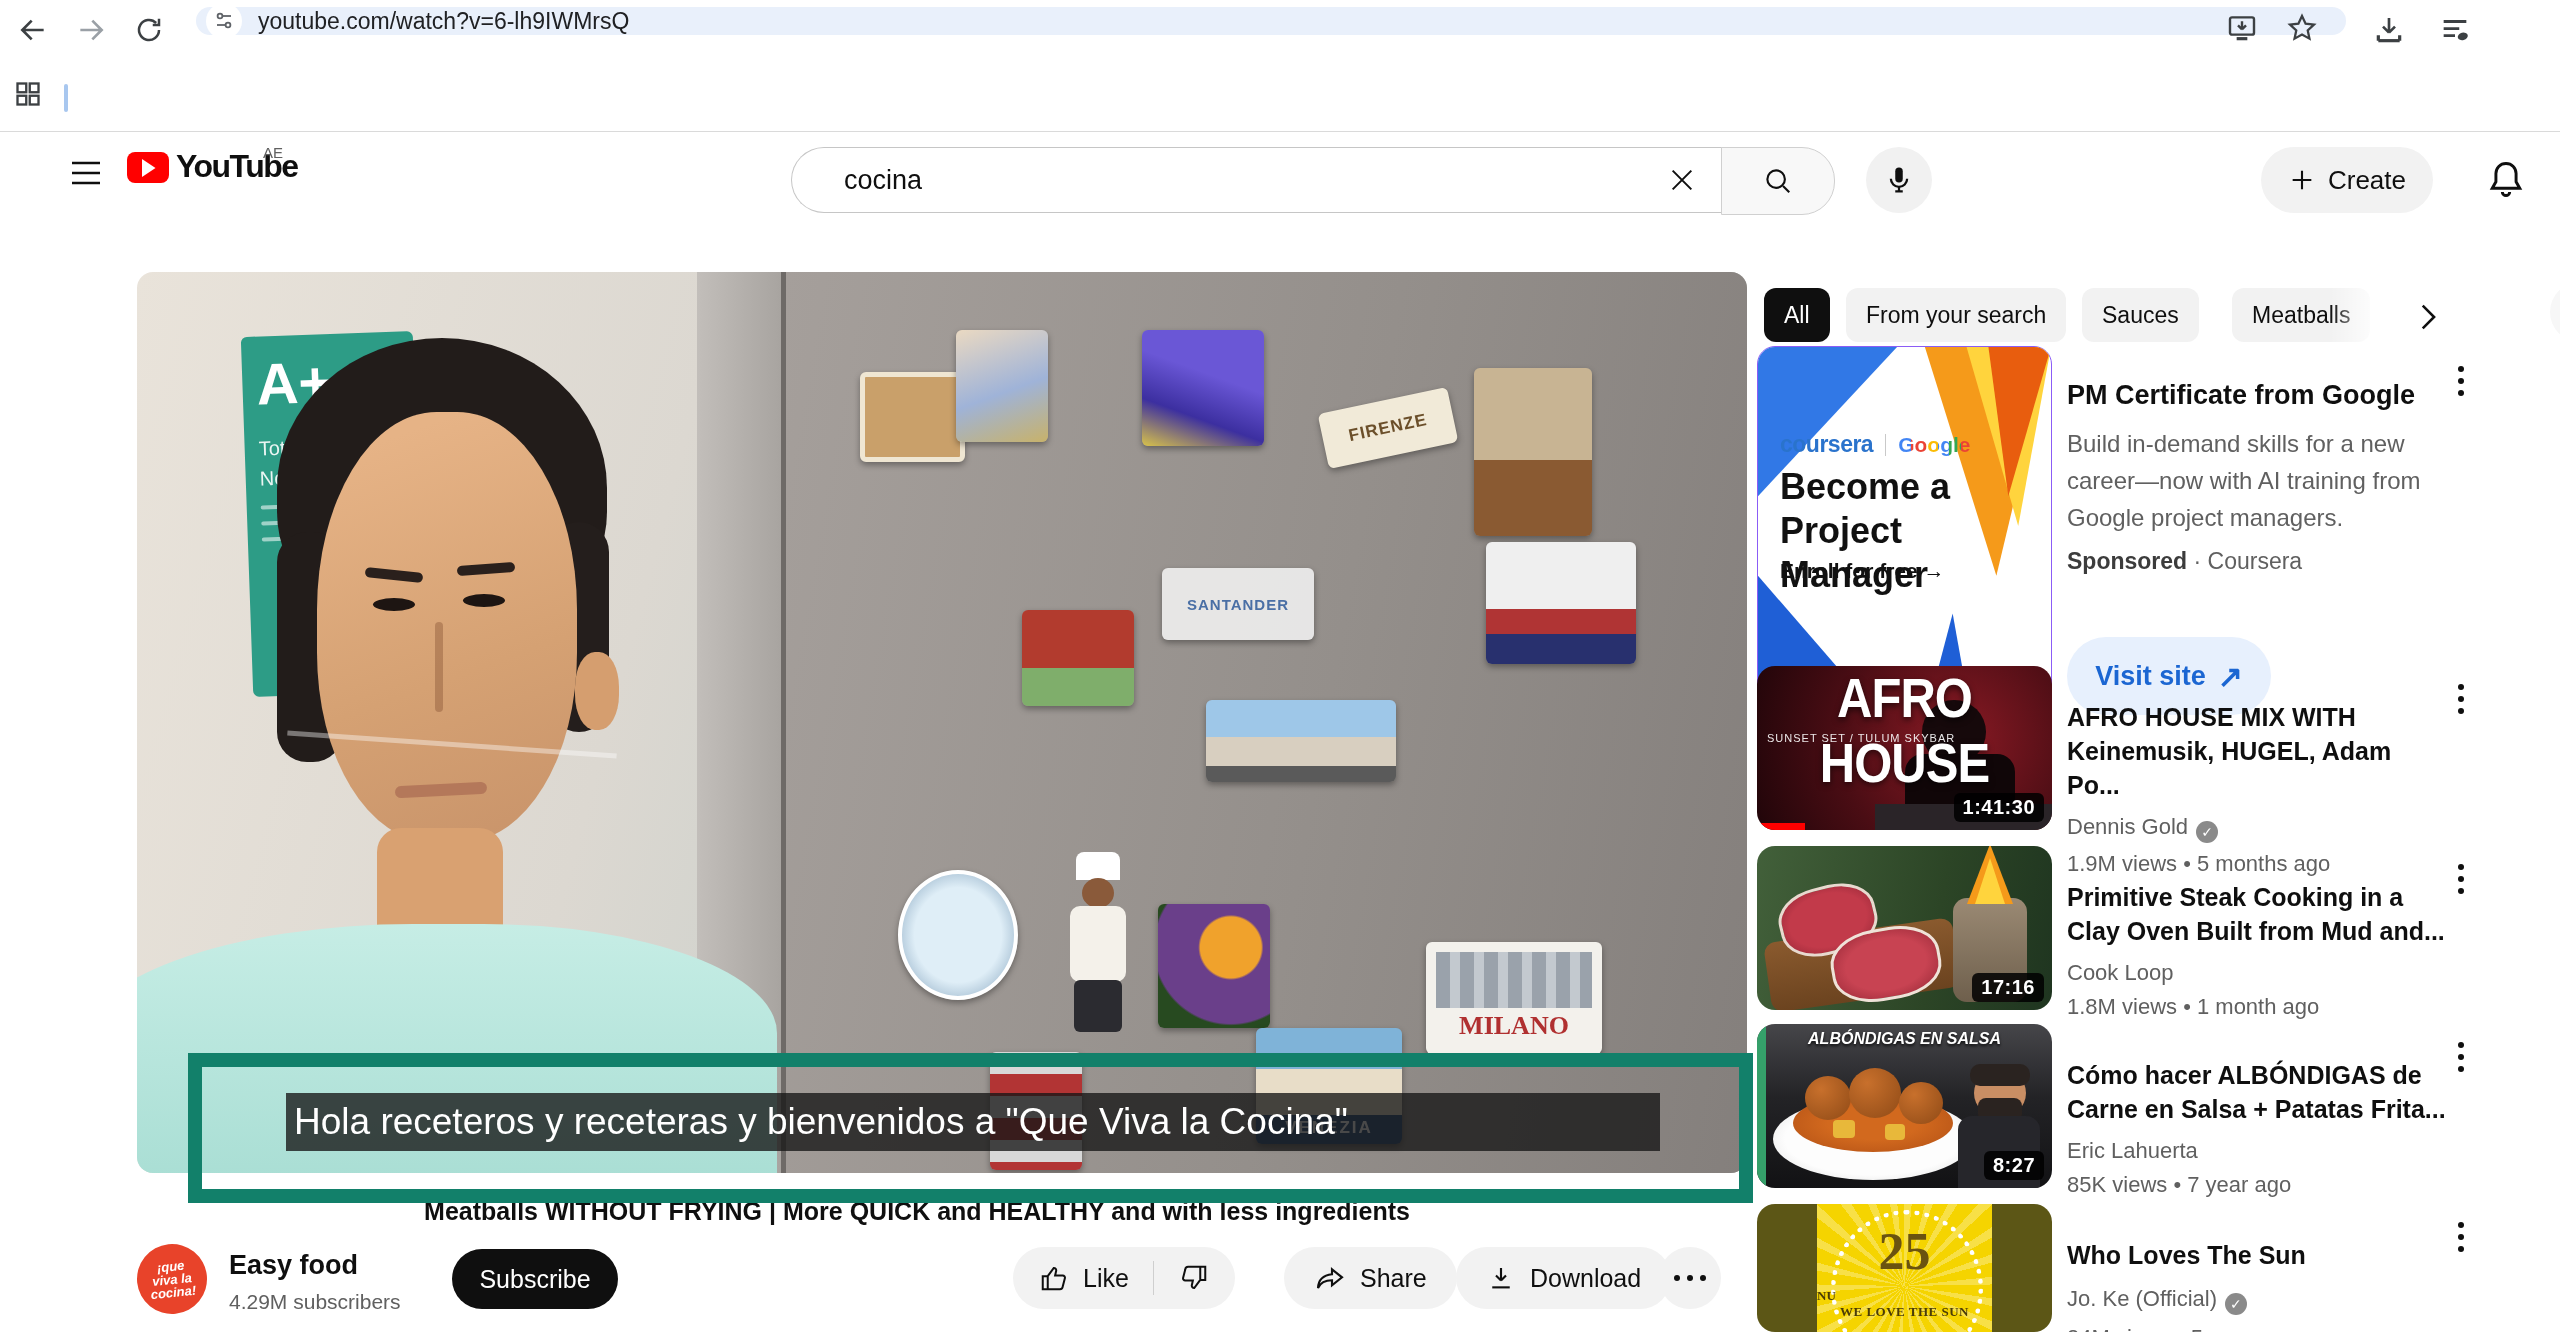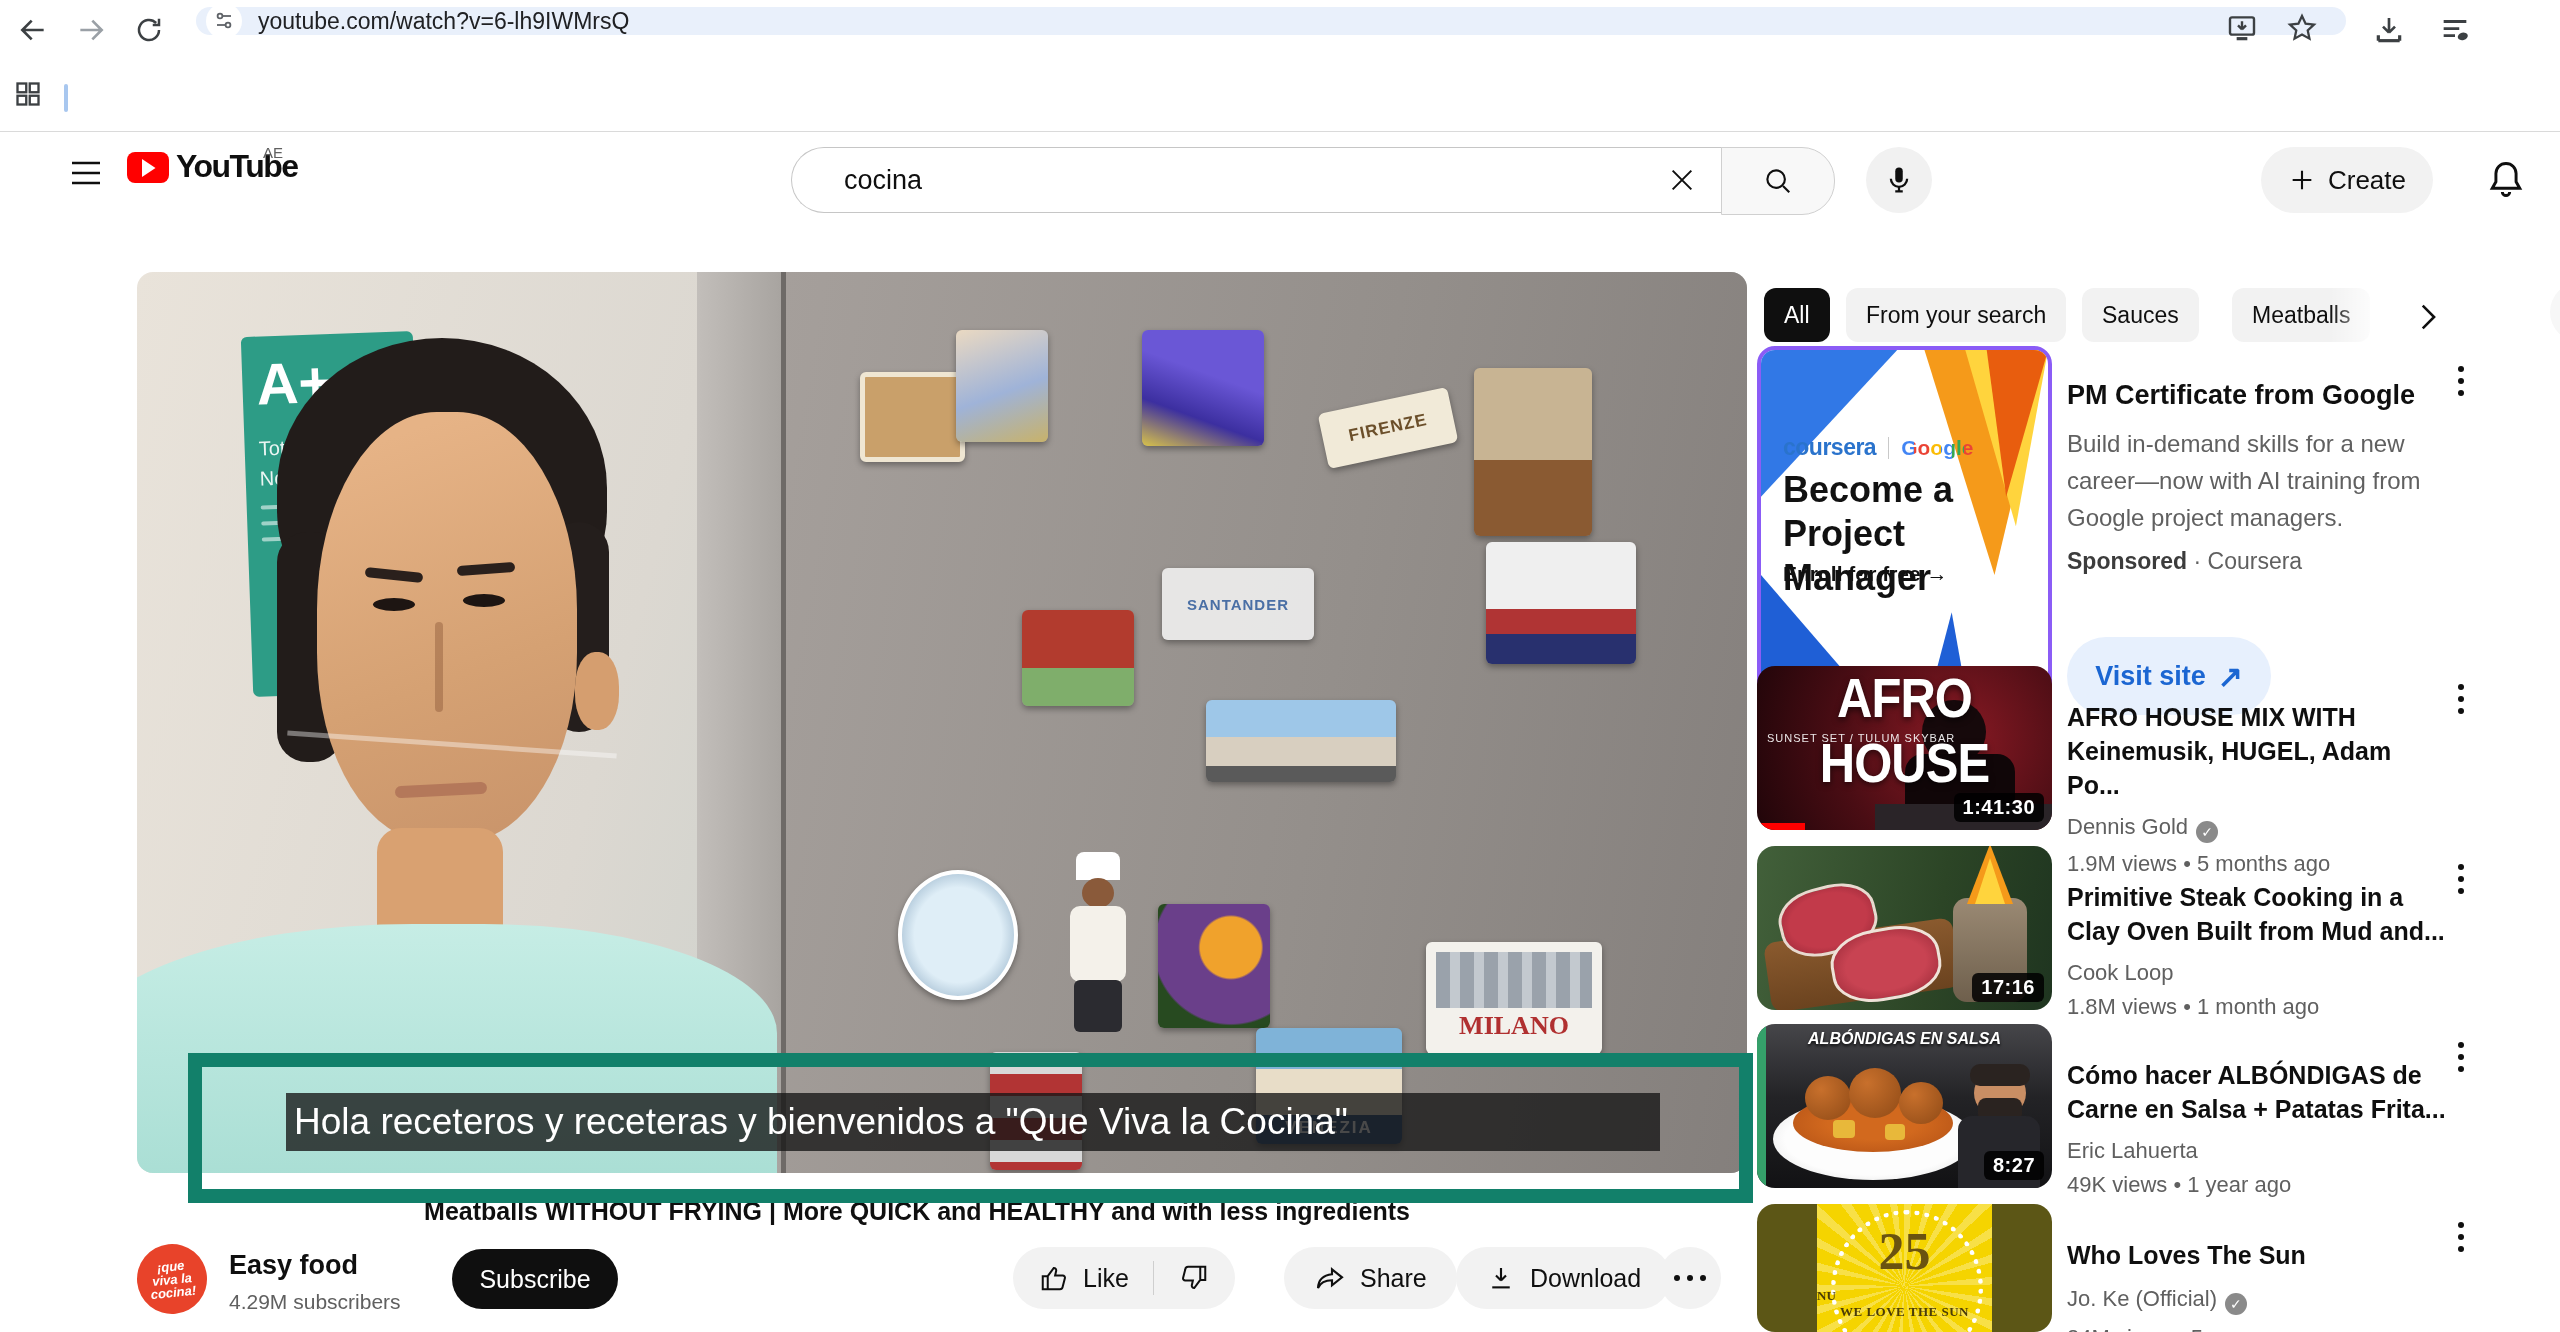--- a/index.html
+++ b/index.html
@@ -85,21 +85,21 @@
   .tcol{position:absolute;left:2067px;width:380px;margin-top:26px;}
   .ttl{font-size:25px;font-weight:700;line-height:34px;}
   .meta{font-size:22px;color:#606060;}
   .dur{position:absolute;right:8px;bottom:8px;background:rgba(0,0,0,.85);color:#fff;font-size:20px;
        font-weight:600;padding:3px 9px;border-radius:6px;letter-spacing:.5px;}
   .kebab{position:absolute;left:2452px;display:flex;flex-direction:column;gap:6px;padding:6px;}
   .kebab i{width:6px;height:6px;border-radius:50%;background:#0f0f0f;}
   .vbadge{display:inline-flex;width:22px;height:22px;border-radius:50%;background:#8a8a8a;color:#fff;
           font-size:14px;align-items:center;justify-content:center;vertical-align:-3px;margin-left:8px;}
   
-  #adthumb{top:346px;height:374px;background:#fff;border:4px solid #8b5cf6;box-sizing:border-box;}
+  #adthumb{top:346px;height:374px;background:#fff;border:1px solid #8b5cf6;box-sizing:border-box;}
   .tri{position:absolute;left:0;top:0;width:100%;height:100%;}
   #adbrands{position:absolute;left:22px;top:84px;display:flex;align-items:center;gap:12px;}
   #brand-coursera{color:#2a73cc;font-weight:800;font-size:23px;letter-spacing:-.5px;}
   #brand-google{font-weight:700;font-size:21px;
      background:linear-gradient(90deg,#4285F4 0 18%,#EA4335 18% 38%,#FBBC05 38% 55%,#4285F4 55% 70%,#34A853 70% 86%,#EA4335 86% 100%);
      -webkit-background-clip:text;background-clip:text;color:transparent;}
   #adheadline{position:absolute;left:22px;top:118px;font-size:36px;font-weight:800;line-height:44px;color:#111;}
   #adcta{position:absolute;left:22px;top:212px;font-size:21px;font-weight:600;color:#111;}
   #visitbtn{left:2067px;top:637px;width:204px;height:78px;border-radius:39px;background:#e7f0fd;color:#1b66d2;
             display:flex;align-items:center;justify-content:center;gap:12px;font-size:27px;font-weight:700;}
@@ -469,21 +469,21 @@
     <div style="position:absolute;right:26px;top:44px;width:52px;height:50px;border-radius:50%;background:#c98e64"></div>
     <div style="position:absolute;right:22px;top:40px;width:60px;height:22px;border-radius:10px;background:#2a2320"></div>
     <div style="position:absolute;right:30px;top:74px;width:44px;height:24px;border-radius:8px;background:#2a2320"></div>
     <div style="position:absolute;right:12px;top:92px;width:82px;height:72px;border-radius:14px 14px 0 0;background:#26262b"></div>
     <div style="position:absolute;left:0;top:6px;width:100%;text-align:center;color:#fff;font-size:16px;font-weight:700;font-style:italic;text-shadow:0 2px 3px rgba(0,0,0,.8)">ALBÓNDIGAS EN SALSA</div>
     <div class="dur">8:27</div>
   </div>
   <div class="tcol" style="top:1032px">
     <div class="ttl">Cómo hacer ALBÓNDIGAS de Carne en Salsa + Patatas Frita...</div>
     <div class="meta" style="margin-top:12px">Eric Lahuerta</div>
-    <div class="meta" style="margin-top:8px">49K views • 1 year ago</div>
+    <div class="meta" style="margin-top:8px">85K views • 7 year ago</div>
   </div>
   <div class="kebab" style="top:1036px">
       <i></i>
       <i></i>
       <i></i>
     </div>
 
   <div class="thumb" style="top:1204px;height:128px;background:#5c5616">
     <div id="sunpanel">
       <div id="sunring"></div>

